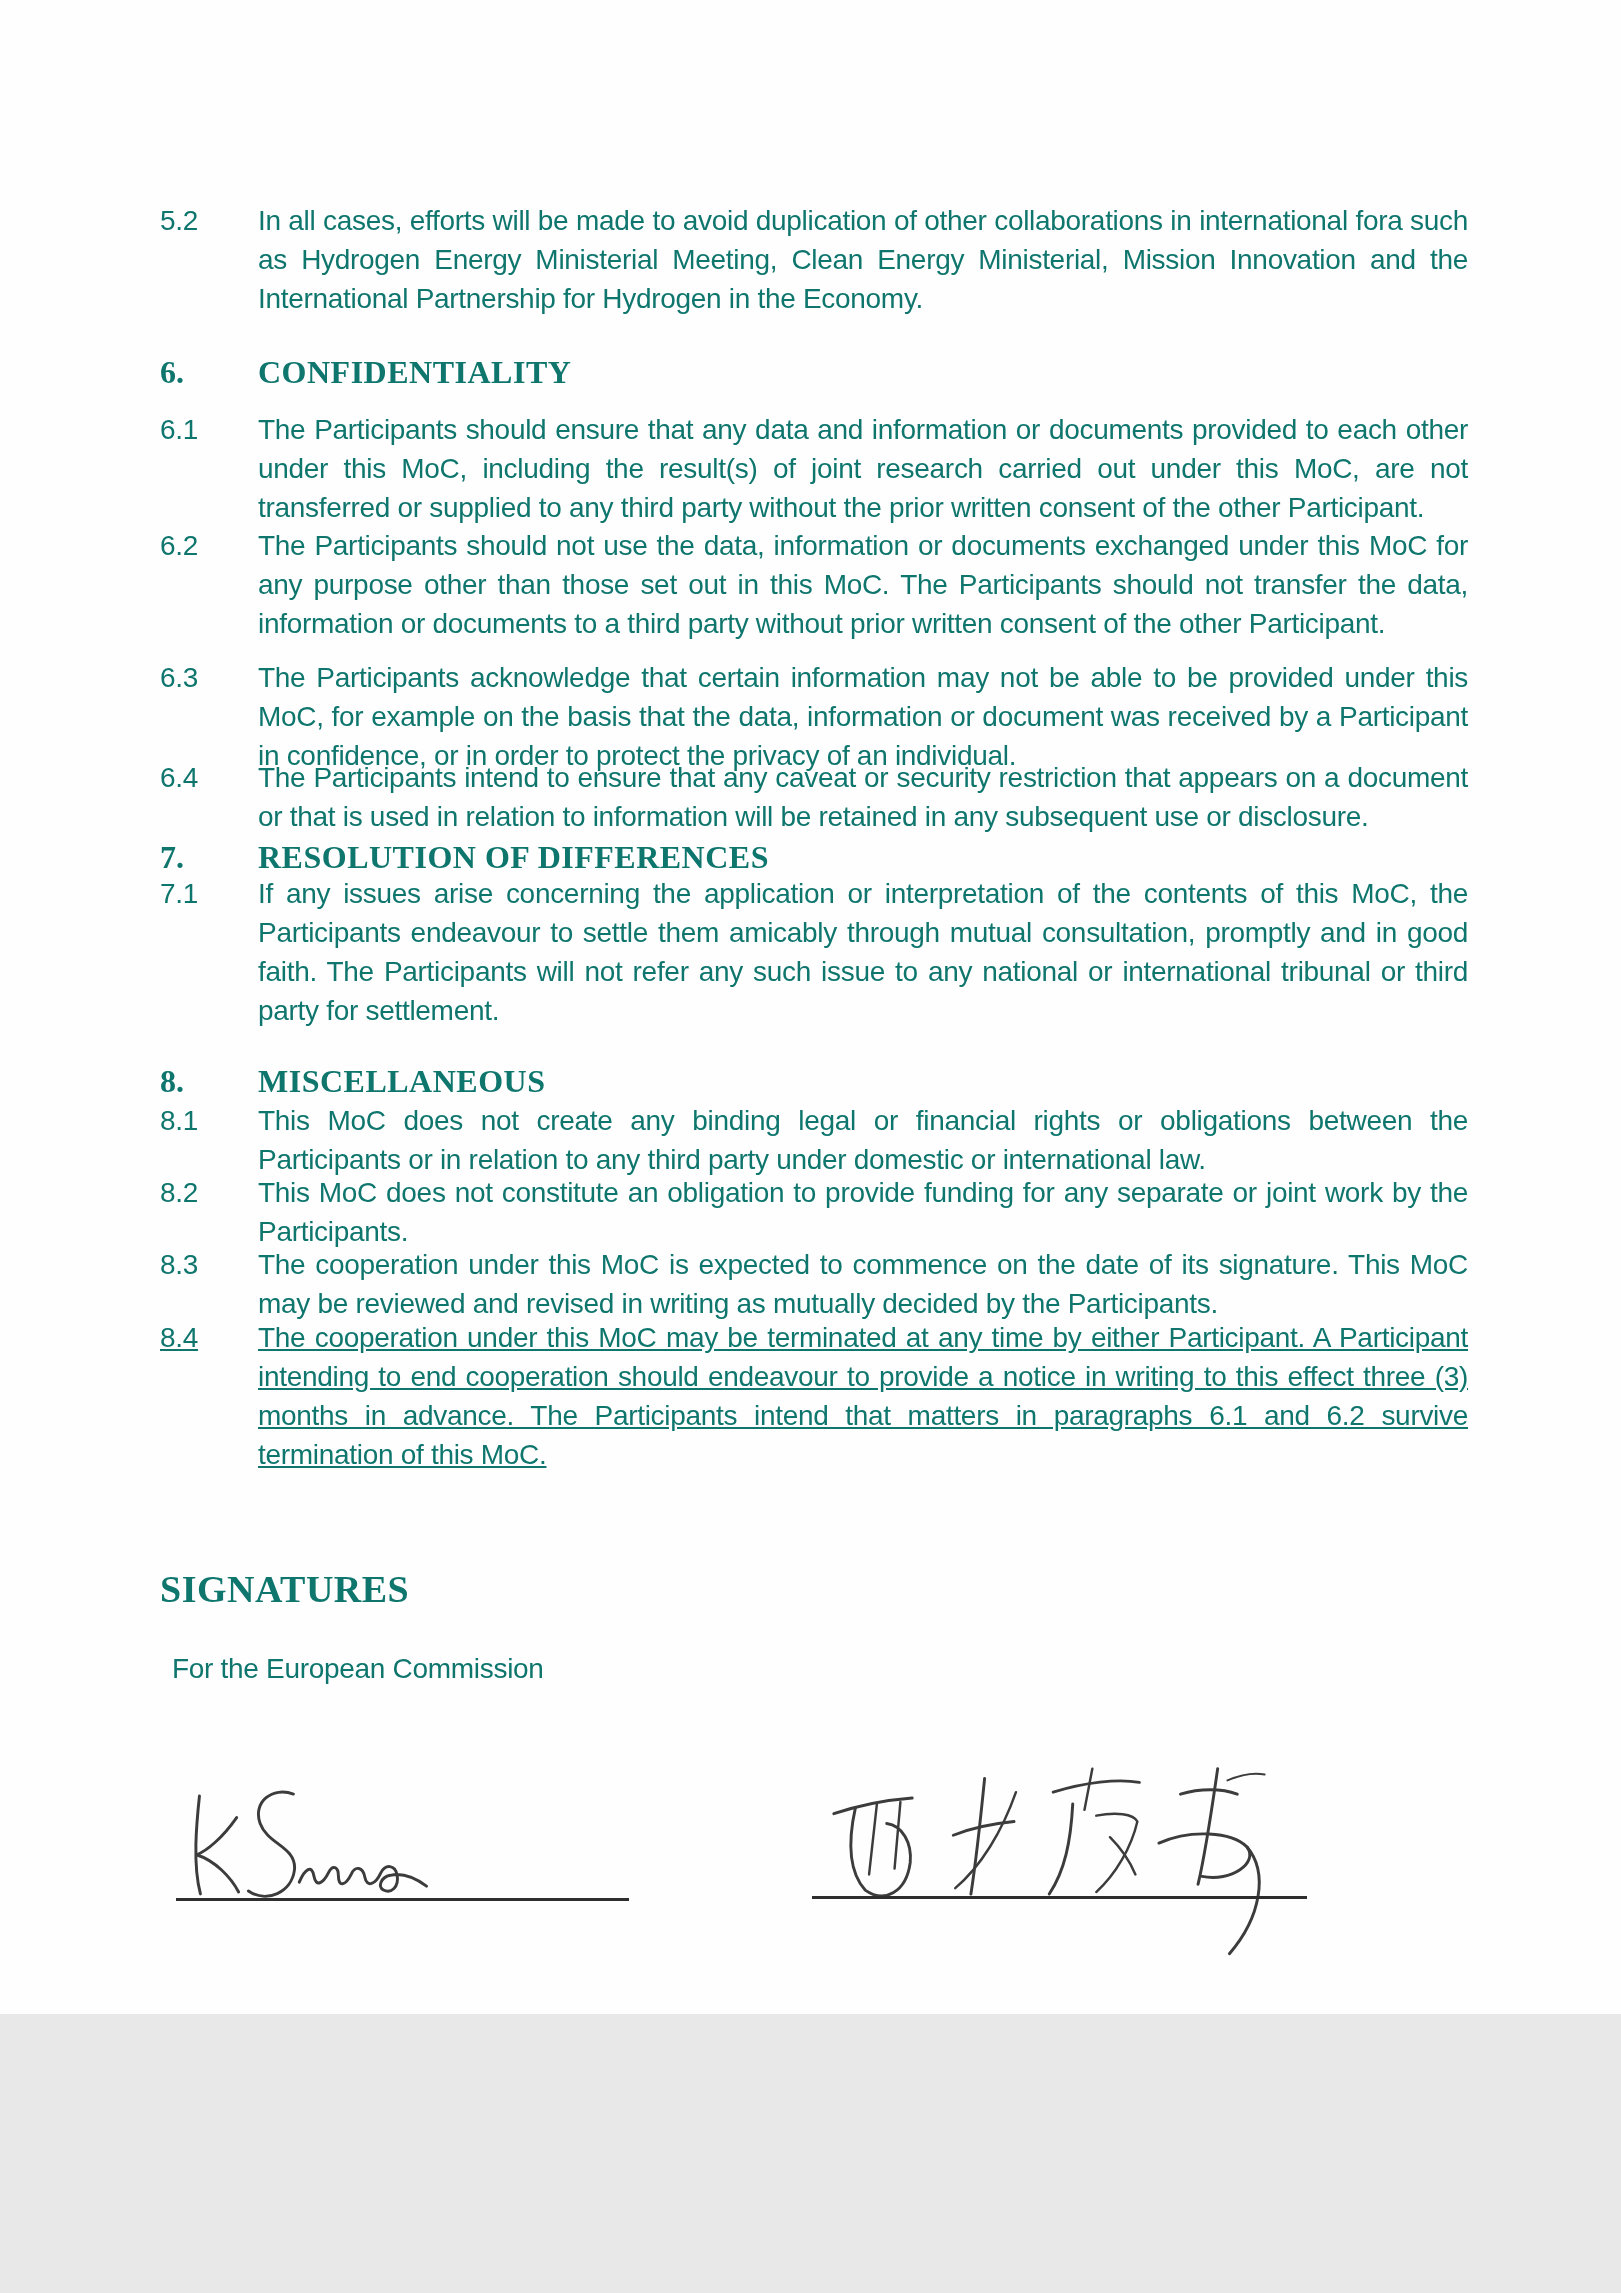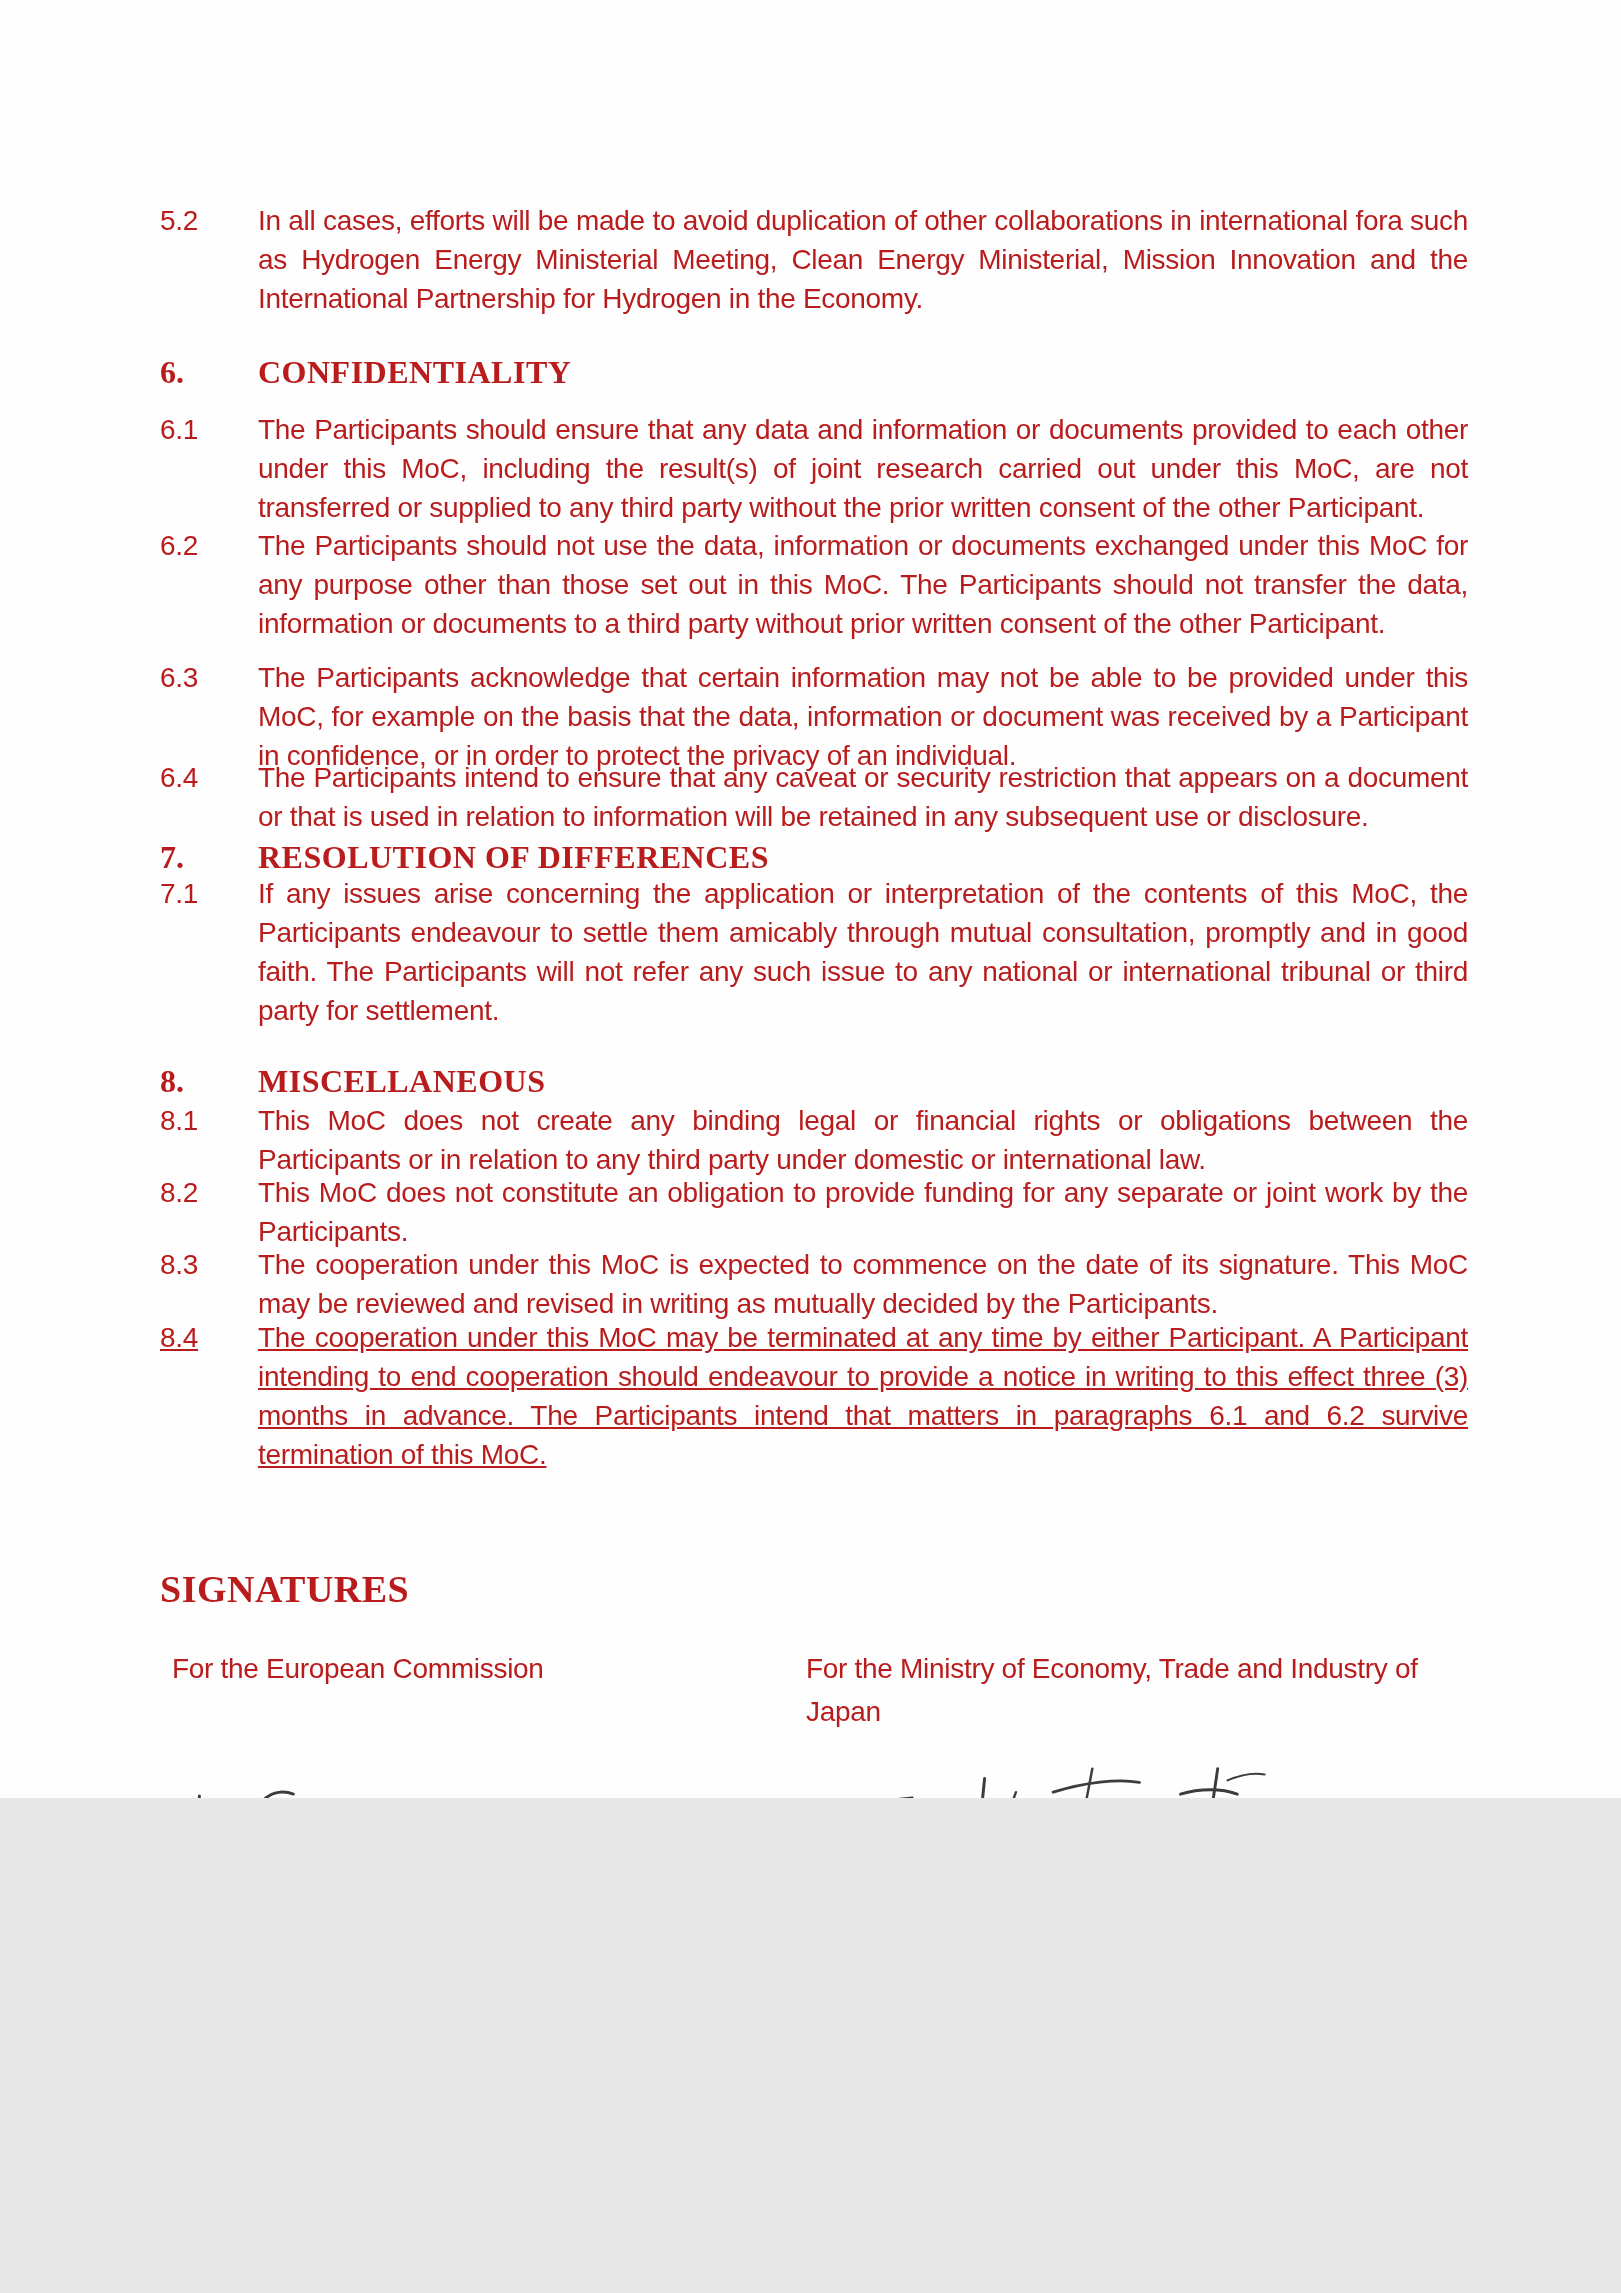--- a/index.html
+++ b/index.html
@@ -1,21 +1,21 @@
 <!DOCTYPE html>
 <html><head>
 <meta charset="utf-8">
 <style>
   html,body{margin:0;padding:0;background:#e8e8e8;}
   .page{
     position:relative;
-    width:1621px;height:1798px;
+    width:1621px;height:2014px;
     margin:0 auto;
     background:#fefefe;
-    color:#b91c1c;
+    color:#0f766e;
     font-family:"Liberation Sans", sans-serif;
     overflow:hidden;
   }
   .block{position:absolute;left:160px;width:1308px;}
   .item{display:flex;align-items:flex-start;}
   .item .num{
     flex:0 0 98px;
     font-size:28px;line-height:39px;
     letter-spacing:-0.3px;
   }
@@ -144,21 +144,20 @@
   <div class="block" style="top:1318px;text-decoration:underline;">
     <div class="item">
       <div class="num">8.4</div>
       <div class="text">The cooperation under this MoC may be terminated at any time by either Participant. A Participant intending to end cooperation should endeavour to provide a notice in writing to this effect three (3) months in advance. The Participants intend that matters in paragraphs 6.1 and 6.2 survive termination of this MoC.</div>
     </div>
   </div>
 
   <div class="sig-heading" style="top:1570px;">SIGNATURES</div>
 
   <div class="party" style="top:1647px;left:172px;width:549px;">For the European Commission</div>
-  <div class="party" style="top:1647px;left:806px;width:617px;">For the Ministry of Economy, Trade and Industry of Japan</div>
 
   <div class="sig-art" style="top:1782px;left:174px;">
     <svg width="323" height="123" viewBox="0 0 330 125">
       <path d="M26 14 C23 42 19 84 27 114" stroke-width="3"></path>
       <path d="M64 36 C50 56 34 70 23 74 C42 80 58 97 66 112" stroke-width="3"></path>
       <path d="M122 12 C101 4 80 20 88 42 C96 64 126 66 123 90 C120 112 95 124 76 111" stroke-width="3"></path>
       <path d="M128 102 C134 88 141 84 143 96 C145 107 152 104 158 92 C162 84 168 86 168 96 C168 107 175 106 181 94 C185 85 193 86 195 97 C197 108 206 104 211 93 C216 83 226 84 228 95 C230 107 222 114 214 110 C208 107 211 97 221 95 C234 92 247 98 258 106" stroke-width="3"></path>
     </svg>
   </div>
 

